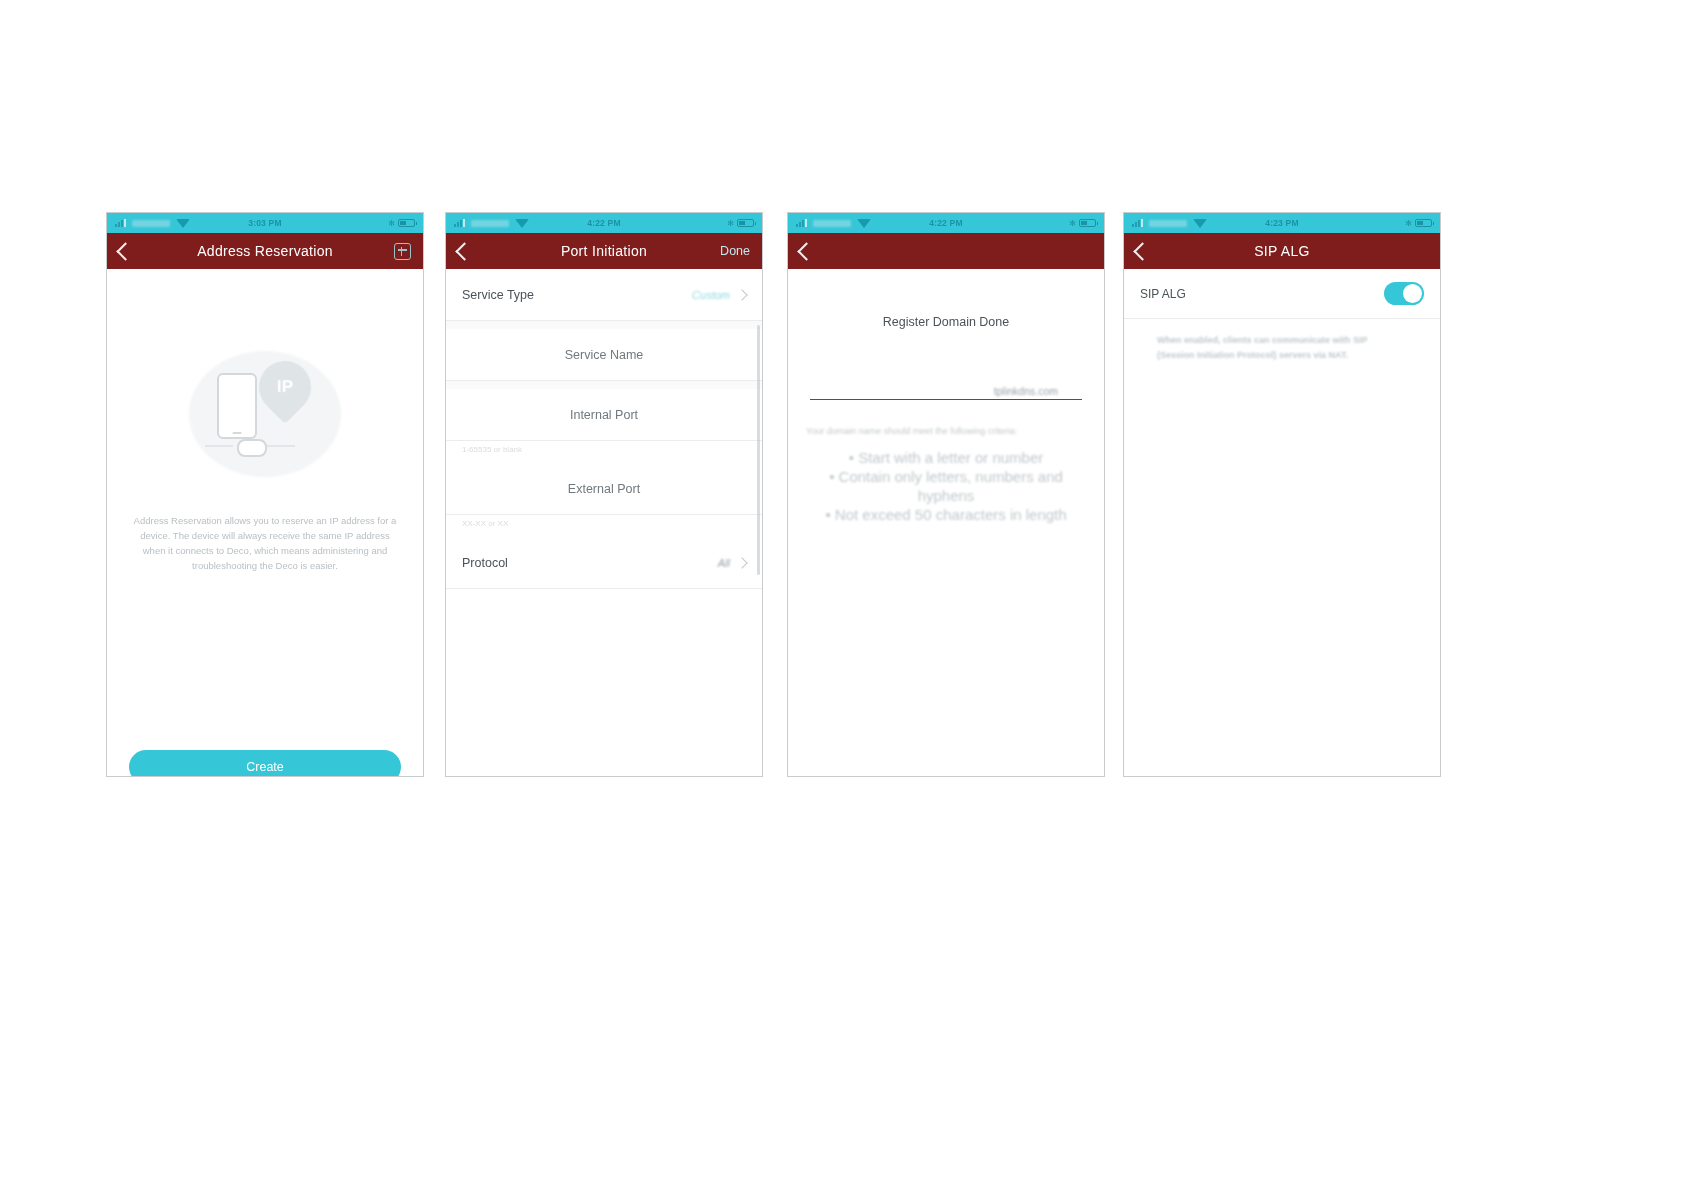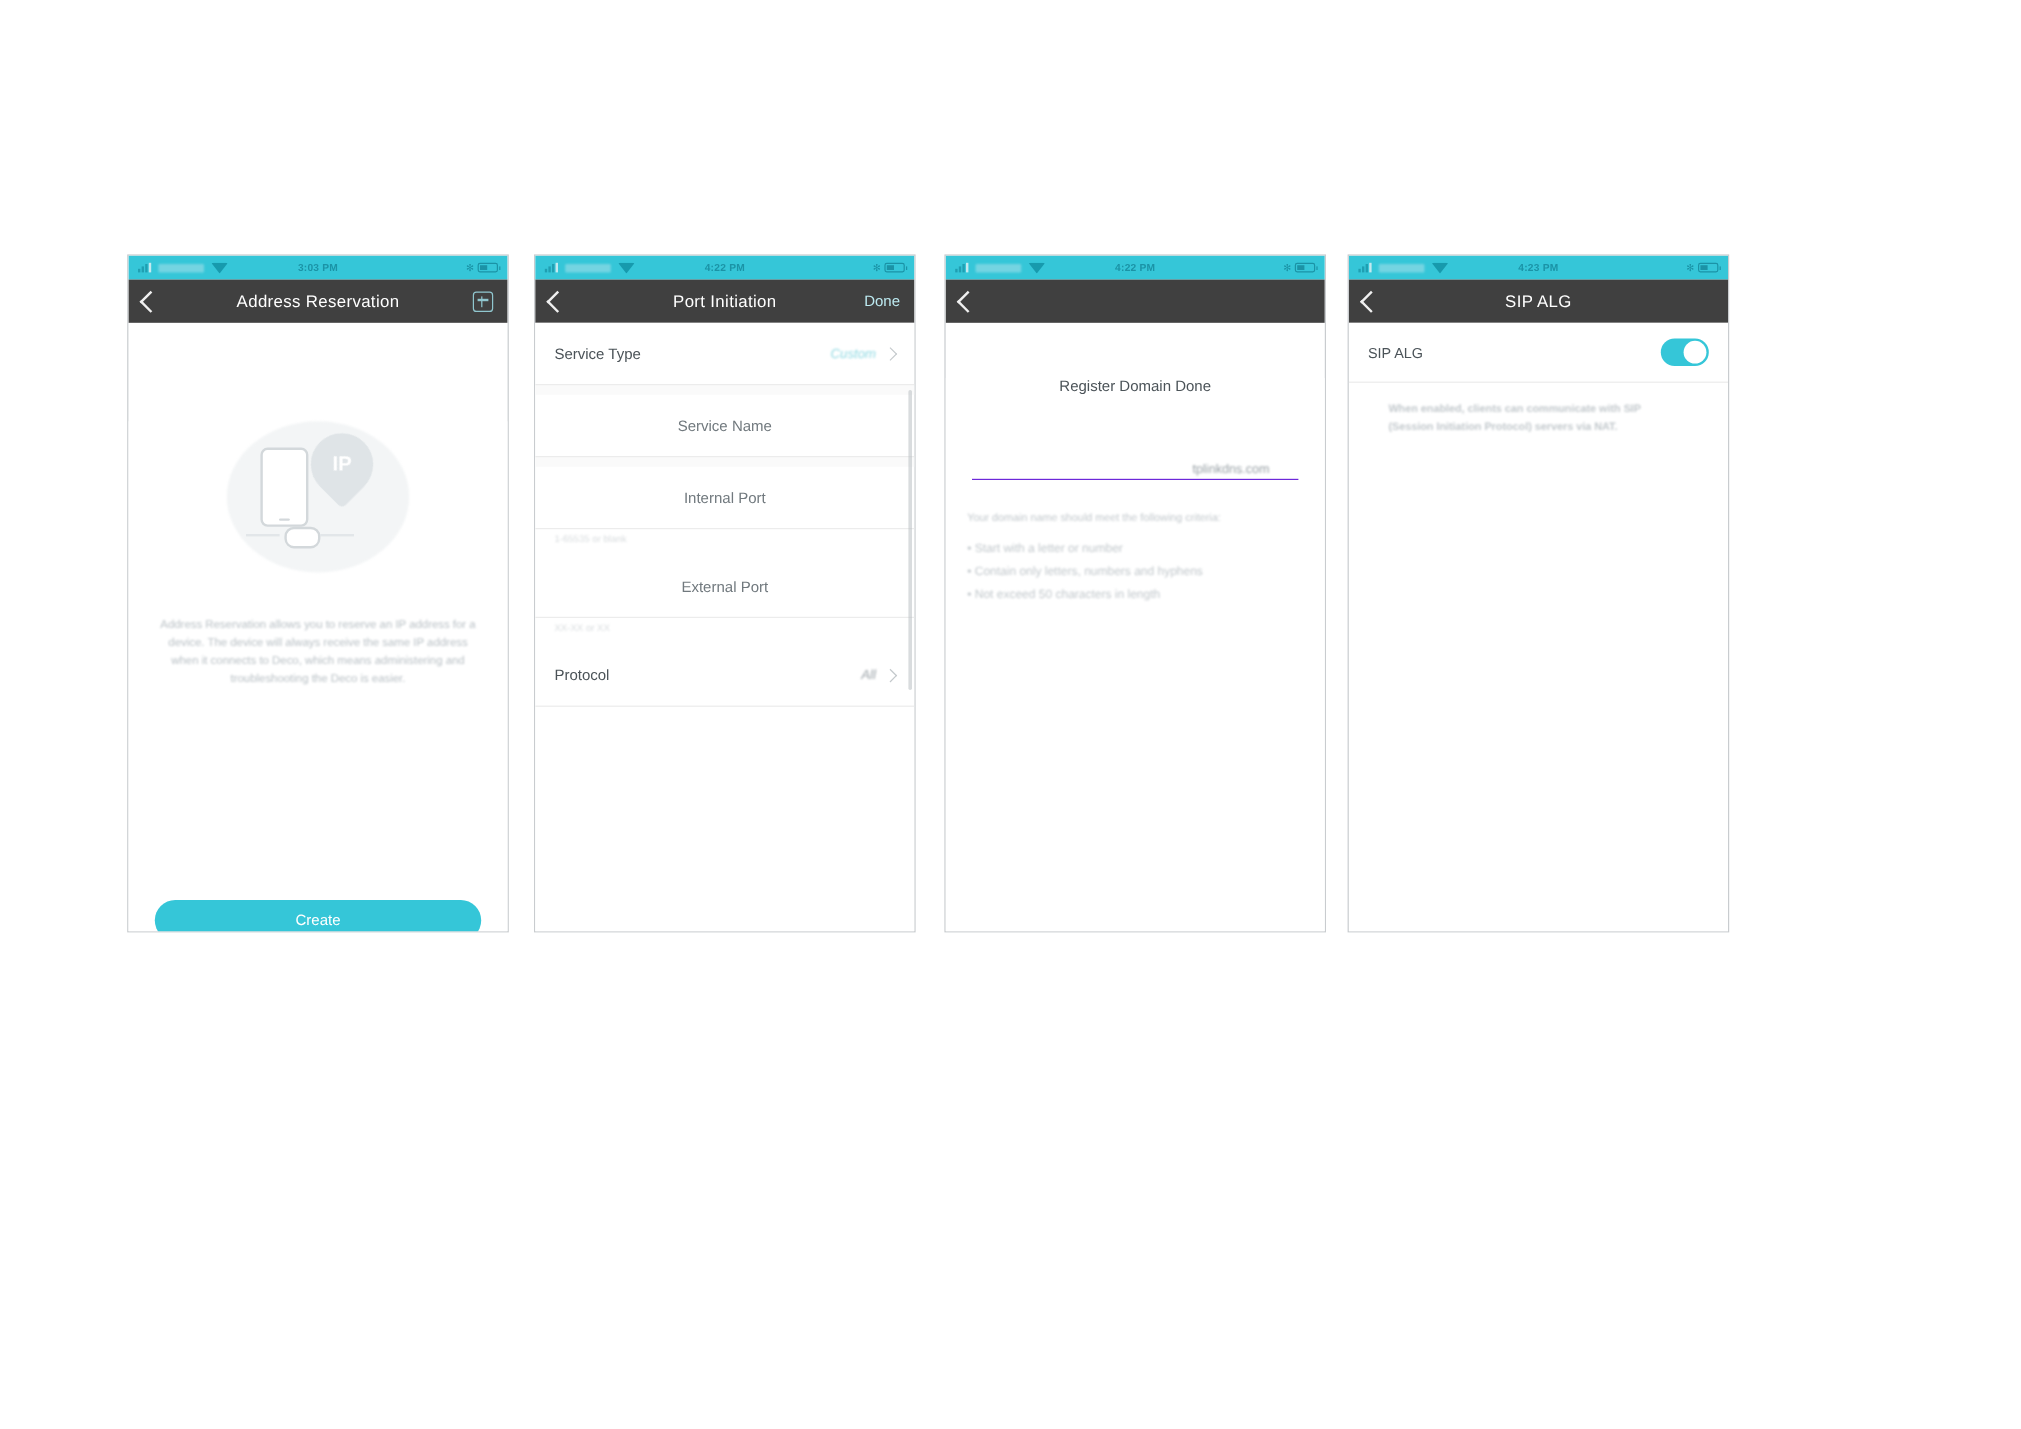--- a/index.html
+++ b/index.html
@@ -105,21 +105,21 @@
     left: 1px; top: 1px; bottom: 1px;
     width: 6px;
     background: #1b93a6;
     display: block;
   }
 
   
   .navbar {
     position: relative;
     height: 36px;
-    background: #404040;
+    background: #7f1d1d;
     display: flex;
     align-items: center;
     padding: 0 12px;
     box-sizing: border-box;
   }
   .nav-back {
     width: 11px; height: 11px;
     border-left: 2.4px solid #ffffff;
     border-bottom: 2.4px solid #ffffff;
     transform: rotate(45deg);
@@ -353,24 +353,25 @@
     line-height: 14px;
     color: #c2c8cc;
     filter: blur(.85px);
   }
   .dom-list {
     margin: 10px 18px 0;
     padding: 0;
     list-style: none;
   }
   .dom-list li {
-    font-size: 10px;
+    font-size: 15px;
     line-height: 19px;
     color: #c2c8cc;
     filter: blur(.85px);
+    text-align: center;
   }
   .dom-list li::before { content: "• "; }
 
   
   .toggle-row {
     display: flex;
     align-items: center;
     height: 50px;
     padding: 0 16px;
     box-sizing: border-box;

